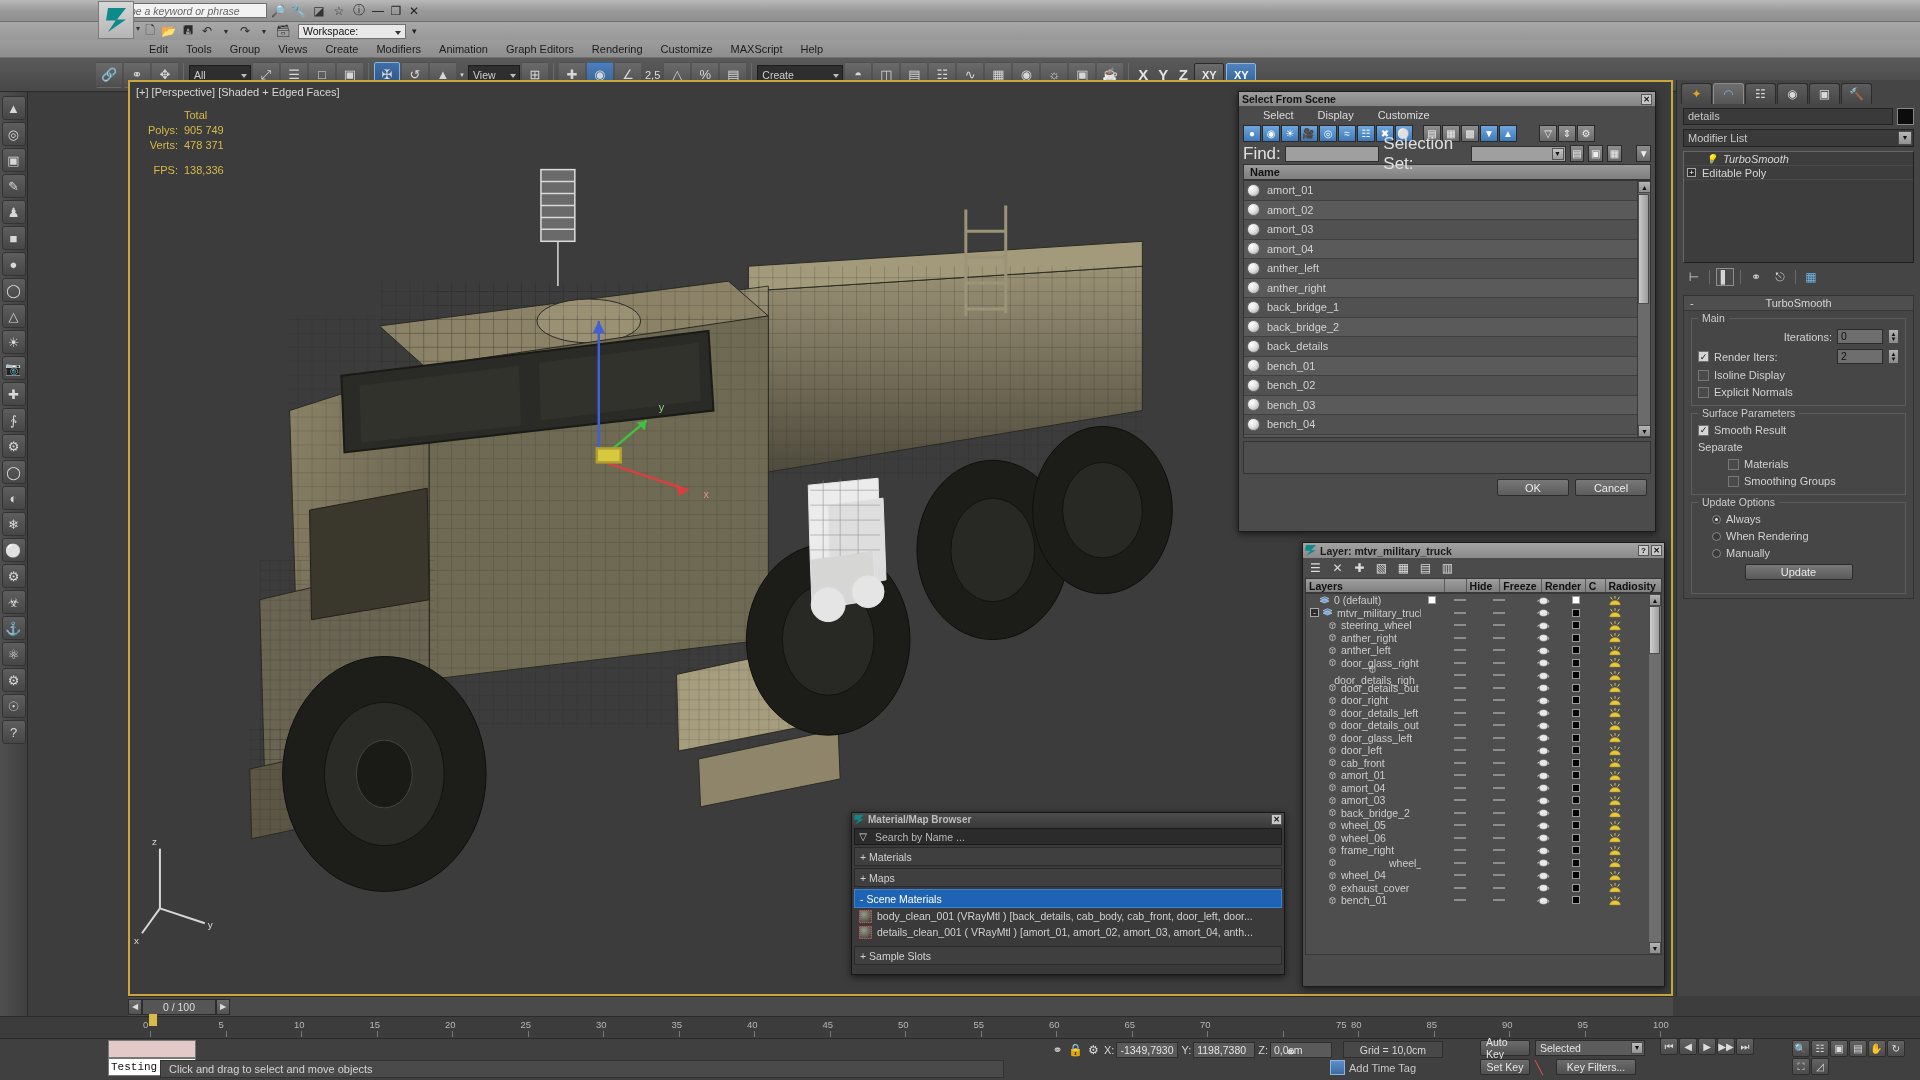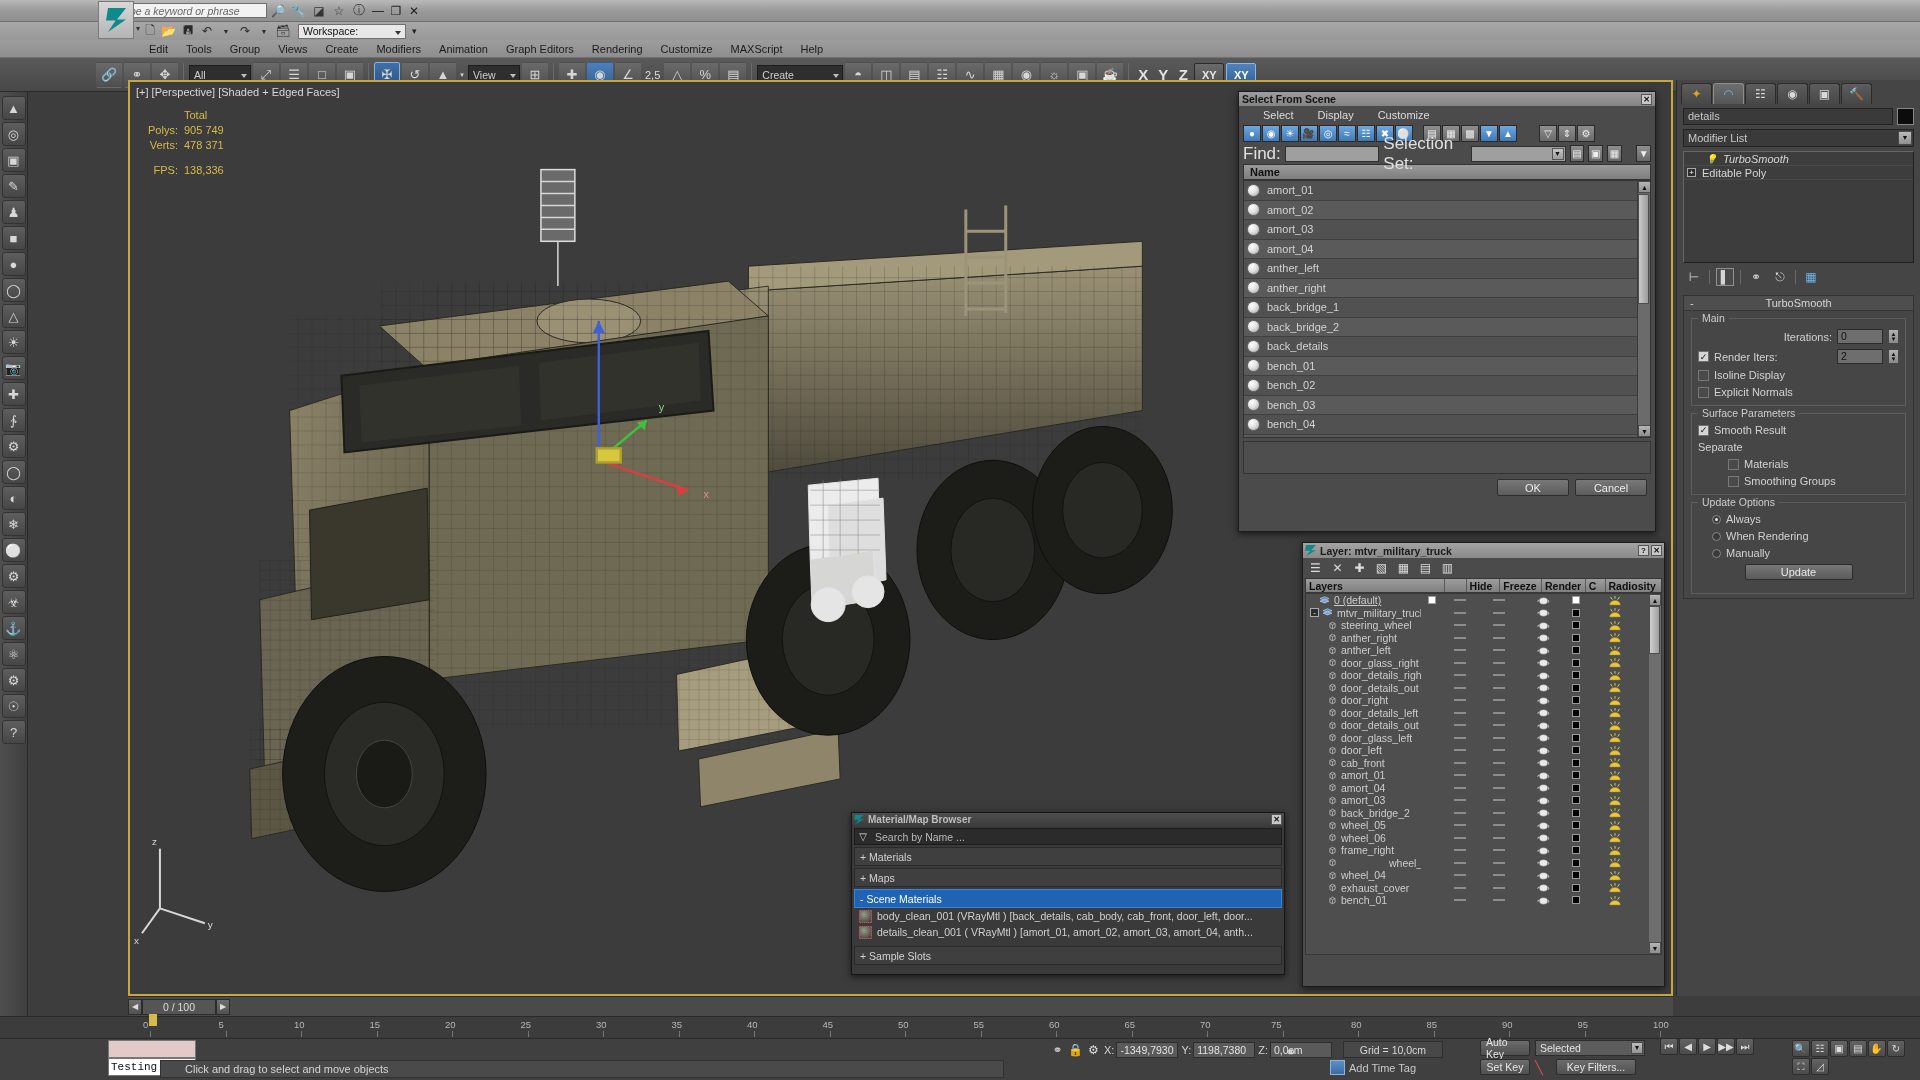--- a/index.html
+++ b/index.html
@@ -255,21 +255,21 @@
   .maxlog { position:absolute; left:68px; top:1040px; width:88px; height:38px;margin-left:40px; }
   .maxlog .top { height:18px; background:#e4c9c9; border:1px solid #777; }
   .maxlog .bot { height:18px; background:#fff; border:1px solid #777; color:#111; font-size:11px;
     font-family:"Liberation Mono", monospace; padding-left:2px; display:flex; align-items:center;
     overflow:hidden; white-space:nowrap; }
   .statusline { position:absolute; left:160px; top:1040px; width:700px; height:18px;
     background:#4a4a4a; border:1px solid #313131; color:#d4d4d4; font-size:11px;
     display:flex; align-items:center; padding-left:8px; }
   .promptline { position:absolute; left:160px; top:1060px; width:844px; height:18px;
     background:#4a4a4a; border:1px solid #313131; color:#d4d4d4; font-size:11px;
-    display:flex; align-items:center; padding-left:24px; }
+    display:flex; align-items:center; padding-left:8px; }
   .coordbar { position:absolute; left:1050px; top:1040px; height:19px; display:flex; align-items:center; gap:3px;}
   .coordfield { display:flex; align-items:center; gap:2px; color:#d4d4d4; font-size:11px; }
   .cf-in { width:62px; height:16px; background:#5a5a5a; border:1px solid #2e2e2e; color:#e2e2e2;
     font-size:10.5px; padding-left:3px; line-height:14px; }
   .gridlbl { width:100px; height:17px; background:#484848; border:1px solid #2e2e2e; color:#d6d6d6;
     font-size:10.5px; display:flex; align-items:center; justify-content:center; }
   .addtag { position:absolute; left:1330px; top:1060px; display:flex; align-items:center; gap:4px; }
   .tagbtn { width:15px; height:15px; background:linear-gradient(to bottom,#5d8fc8,#3a6ba1);
     border:1px solid #8ab4de; }
   .keypanel { position:absolute; left:1480px; top:1040px; width:300px; height:38px; }
@@ -697,21 +697,21 @@
       <div style="width:22px"></div>
       <div style="width:34px">Hide</div>
       <div style="width:42px">Freeze</div>
       <div style="width:44px">Render</div>
       <div style="width:20px">C</div>
       <div style="width:56px;border-right:none">Radiosity</div>
     </div>
     <div class="lm-body">
       <div id="lm-rows">
           <div class="lm-row">
-            <div class="lm-name" style="padding-left: 13px; text-decoration: underline;">
+            <div class="lm-name" style="padding-left: 13px;">
               <svg viewBox="0 0 16 14" class="layer-ico">
                 <polygon points="8,1 15,4 8,7 1,4" fill="#4f8fd0" stroke="#e8e8e8" stroke-width="0.8"></polygon>
                 <polygon points="8,5 15,8 8,11 1,8" fill="#6fa8df" stroke="#e8e8e8" stroke-width="0.8"></polygon>
               </svg>
               <span>0 (default)</span>
             </div>
             <div class="lm-c w22">
               <span class="swatch white"></span>
             </div>
             <div class="lm-c w34">
@@ -892,21 +892,21 @@
               <span class="swatch"></span>
             </div>
             <div class="lm-c" style="width: 56px;">
               <svg viewBox="0 0 18 12" class="radio-ic">
                 <path d="M4,2 L6,5 M9,1 L9,4 M14,2 L12,5" stroke="#e8d860" stroke-width="1" fill="none"></path>
                 <path d="M3,11 a6,5 0 0 1 12,0 z" fill="#e8c83a" stroke="#a08820" stroke-width="0.6"></path>
               </svg>
             </div>
           </div>
           <div class="lm-row">
-            <div class="lm-name" style="padding-left: 22px;">
+            <div class="lm-name" style="padding-left: 22px; flex-direction: column;">
               <svg viewBox="0 0 14 14" class="box-ico">
                 <polygon points="3,4 7,2 11,4 11,10 7,12 3,10" fill="none" stroke="#dcdcdc" stroke-width="1"></polygon>
                 <path d="M3,4 L7,6 L11,4 M7,6 L7,12" stroke="#dcdcdc" stroke-width="0.8" fill="none"></path>
               </svg>
               <span>door_details_righ</span>
             </div>
             <div class="lm-c w22"></div>
             <div class="lm-c w34">
               <span class="dash"></span>
             </div>
@@ -1677,21 +1677,21 @@
         <div class="tick" style="left: 898px;">50</div>
         <div class="mark" style="left: 905px;"></div>
         <div class="tick" style="left: 973.5px;">55</div>
         <div class="mark" style="left: 980.5px;"></div>
         <div class="tick" style="left: 1049px;">60</div>
         <div class="mark" style="left: 1056px;"></div>
         <div class="tick" style="left: 1124.5px;">65</div>
         <div class="mark" style="left: 1131.5px;"></div>
         <div class="tick" style="left: 1200px;">70</div>
         <div class="mark" style="left: 1207px;"></div>
-        <div class="tick" style="left: 1271px;">75</div>
+        <div class="tick" style="left: 1336px;">75</div>
         <div class="mark" style="left: 1282.5px;"></div>
         <div class="tick" style="left: 1351px;">80</div>
         <div class="mark" style="left: 1358px;"></div>
         <div class="tick" style="left: 1426.5px;">85</div>
         <div class="mark" style="left: 1433.5px;"></div>
         <div class="tick" style="left: 1502px;">90</div>
         <div class="mark" style="left: 1509px;"></div>
         <div class="tick" style="left: 1577.5px;">95</div>
         <div class="mark" style="left: 1584.5px;"></div>
         <div class="tick" style="left: 1653px;">100</div>

